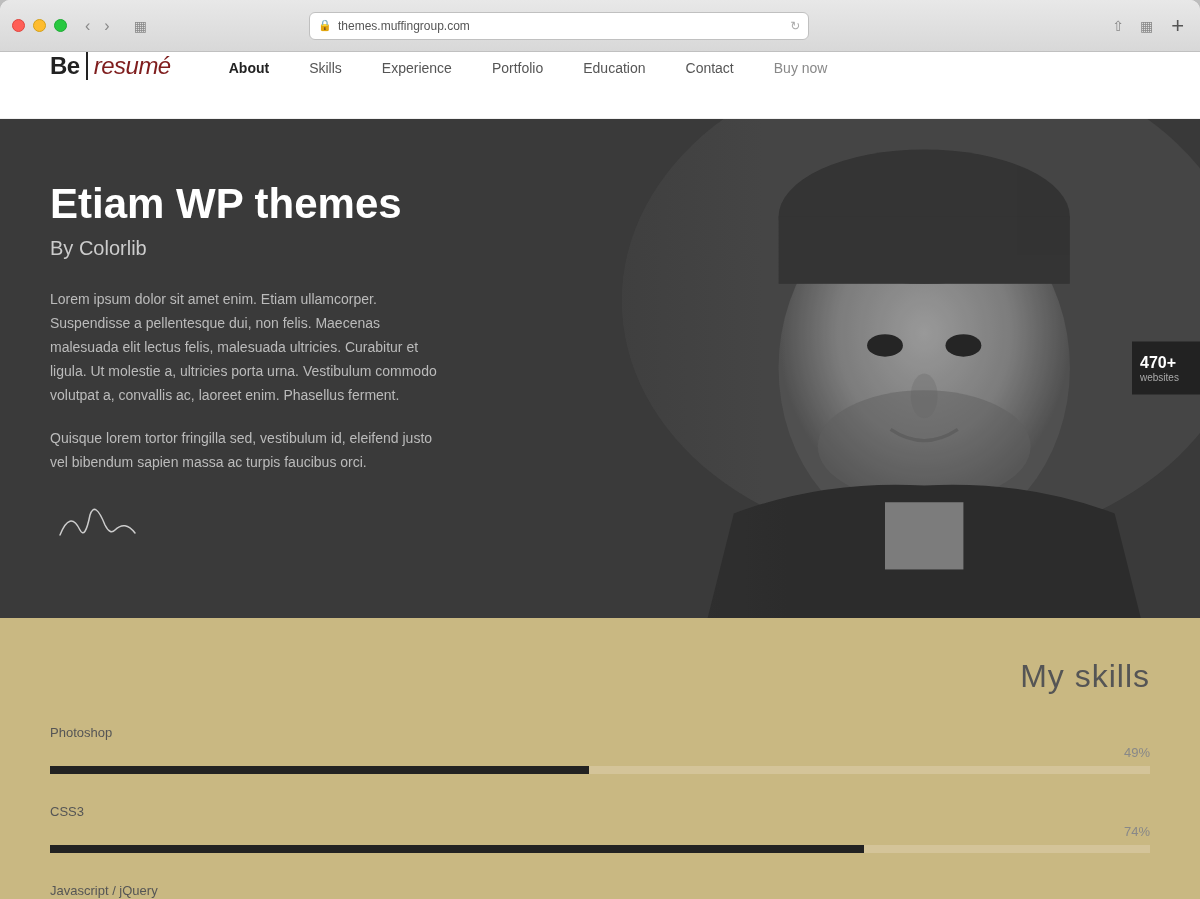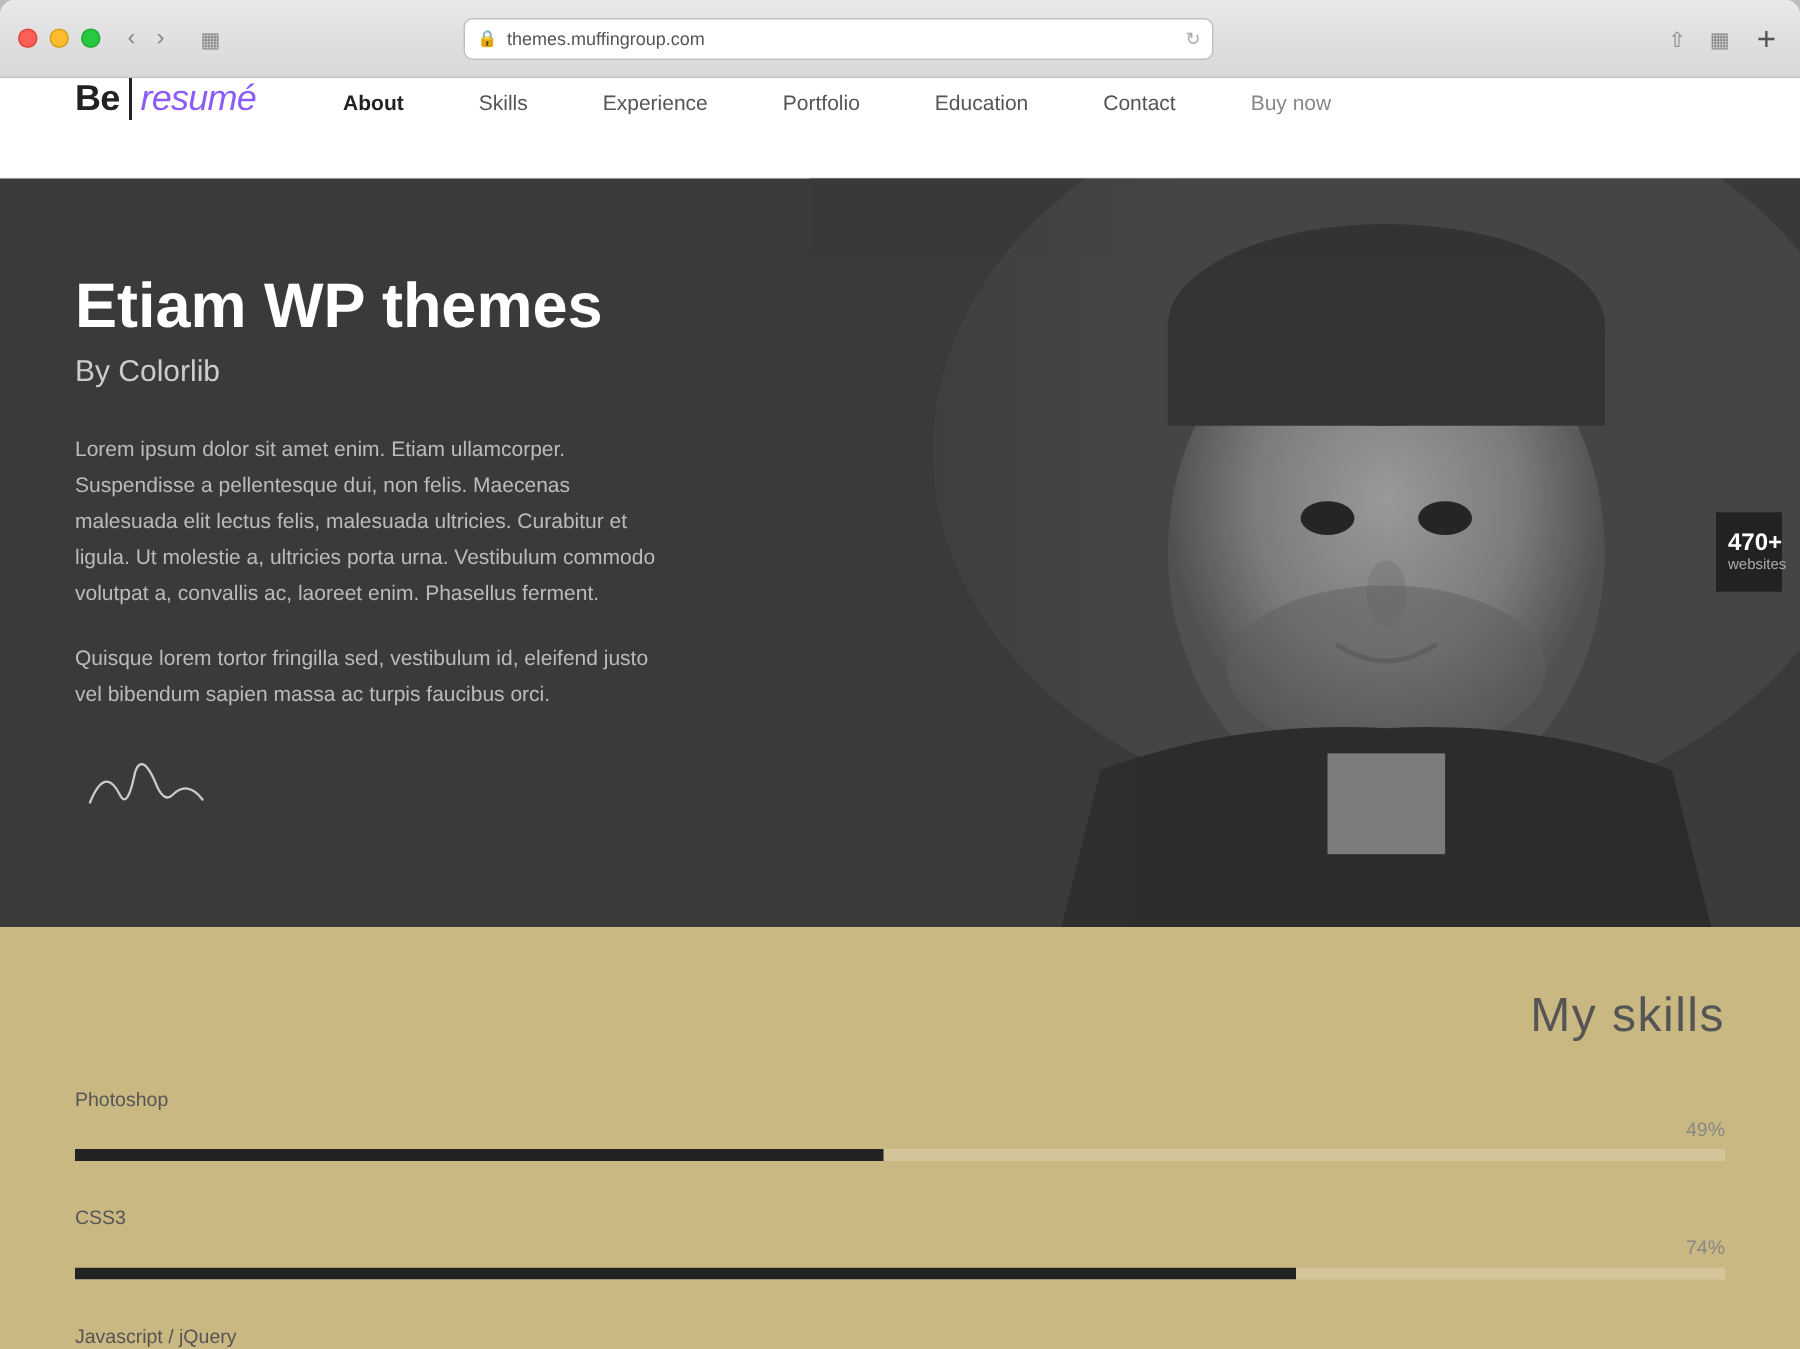--- a/index.html
+++ b/index.html
@@ -140,27 +140,27 @@
       font-weight: 800;
       color: #222;
     }
     .logo-separator {
       width: 2px;
       height: 28px;
       background: #222;
       margin: 0 6px;
     }
     .logo-resume {
-      color: #8b5cf6;
+      color: #7f1d1d;
       font-style: italic;
     }
 
     .nav-links {
       display: flex;
-      gap: 14px;
+      gap: 4px;
       align-items: center;
     }
     .nav-link {
       padding: 8px 18px;
       font-size: 14px;
       color: #555;
       text-decoration: none;
       cursor: pointer;
       transition: color 0.2s;
     }
@@ -239,28 +239,28 @@
       margin-top: 20px;
       color: #ccc;
       font-size: 32px;
       font-family: 'Brush Script MT', cursive;
       font-style: italic;
     }
 
     
     .side-badge {
       position: absolute;
-      right: 12px;
+      right: 0;
       top: 50%;
       transform: translateY(-50%);
       background: #222;
       color: white;
       padding: 12px 8px;
       text-align: left;
-      width: 44px;
+      width: 68px;
       z-index: 10;
     }
     .side-badge-number {
       font-size: 16px;
       font-weight: 700;
       display: block;
     }
     .side-badge-text {
       font-size: 10px;
       color: #aaa;

